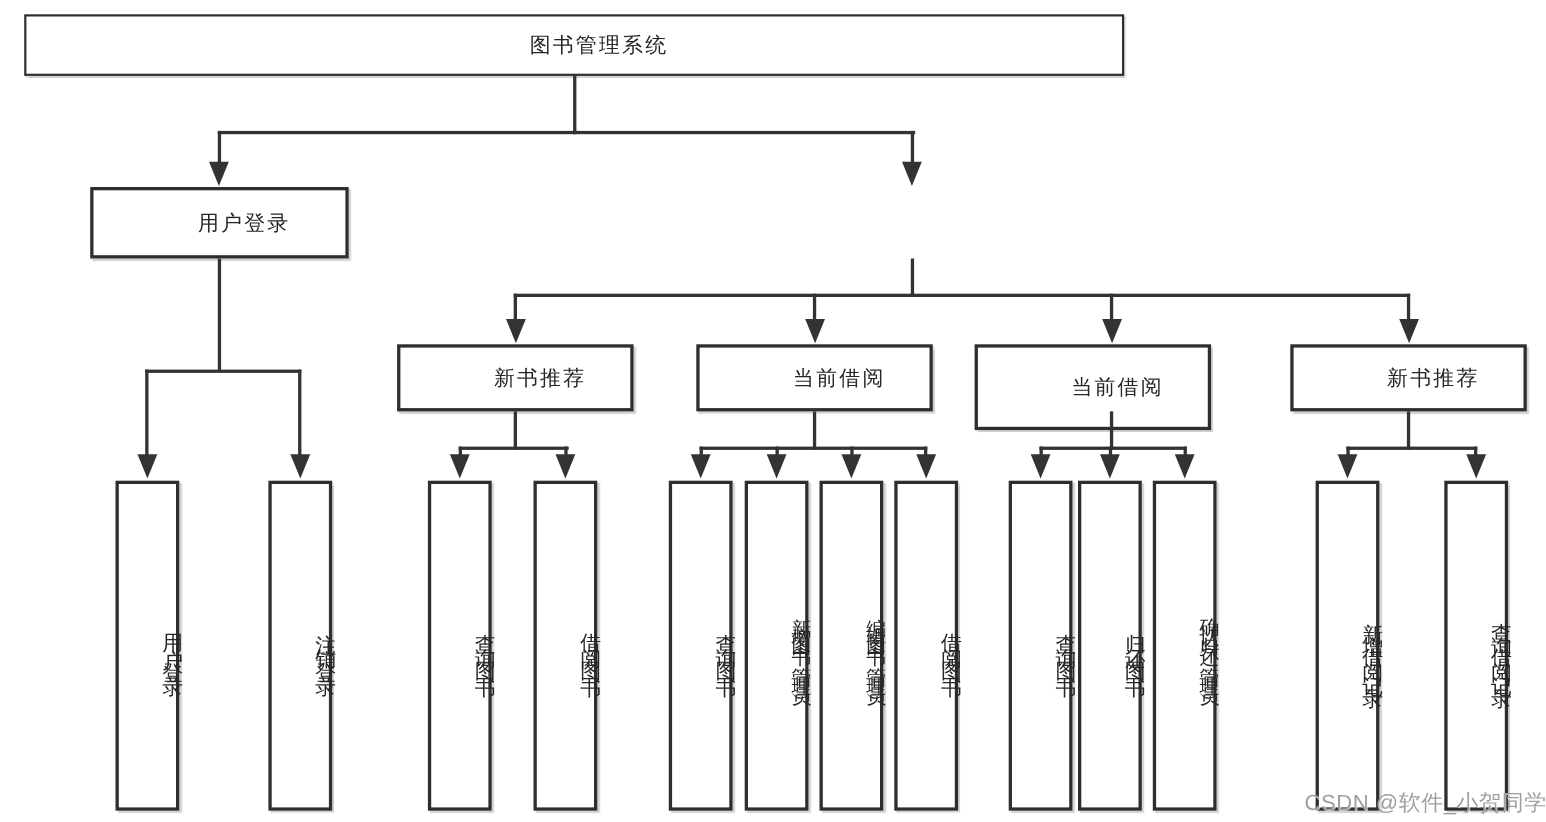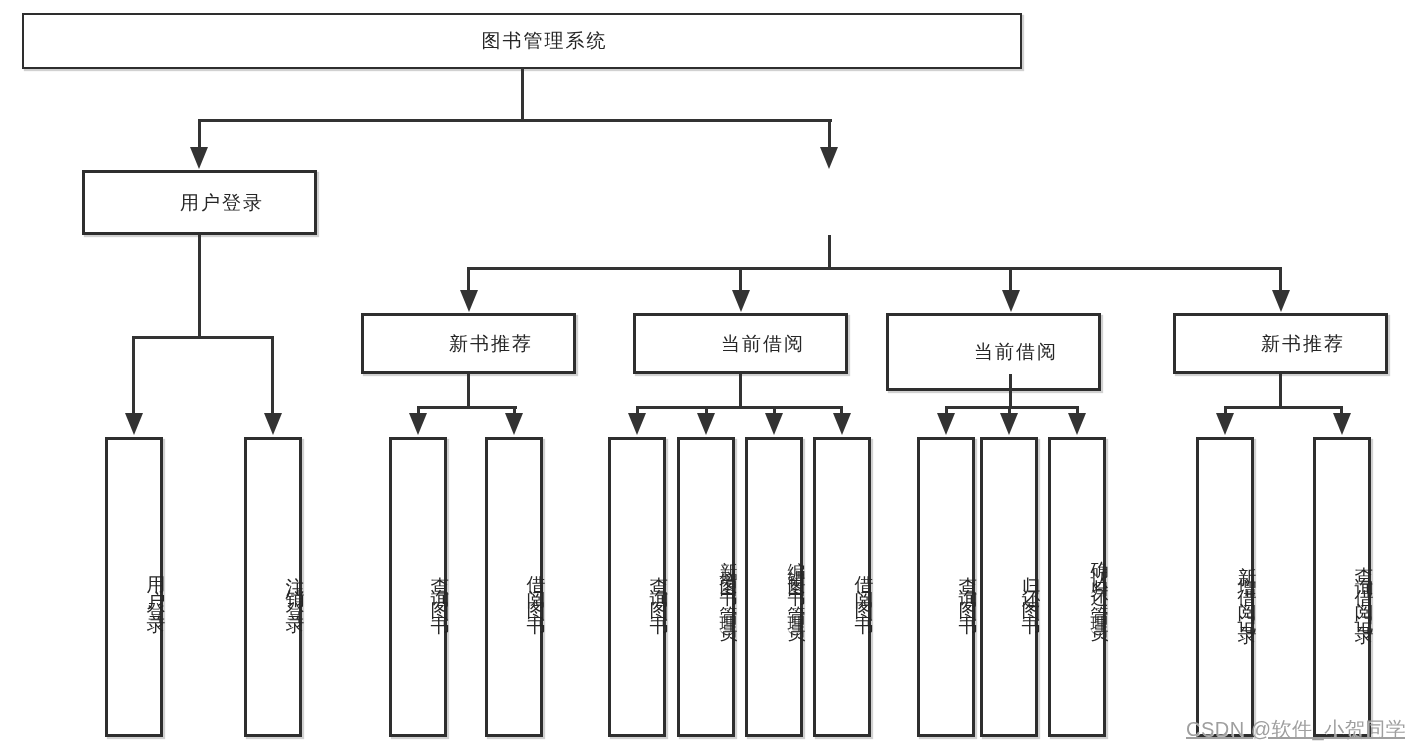--- a/index.html
+++ b/index.html
@@ -49,21 +49,20 @@
   }
   .watermark{
     position:absolute;
     left:1186px;top:716px;
     font-size:20px;
     color:#9f9f9f;
     letter-spacing:0.5px;
     white-space:nowrap;
     z-index:10;
     text-shadow:1px 1px 0 rgba(255,255,255,0.65);
-    text-decoration:underline;
   }
 </style>
 </head>
 <body>
 
 <div id="canvas">
 
   <div class="box" style="left:22px;top:13px;width:1000px;height:56px;border-width:2.5px;">
     <span class="hlabel">图书管理系统</span>
   </div>

